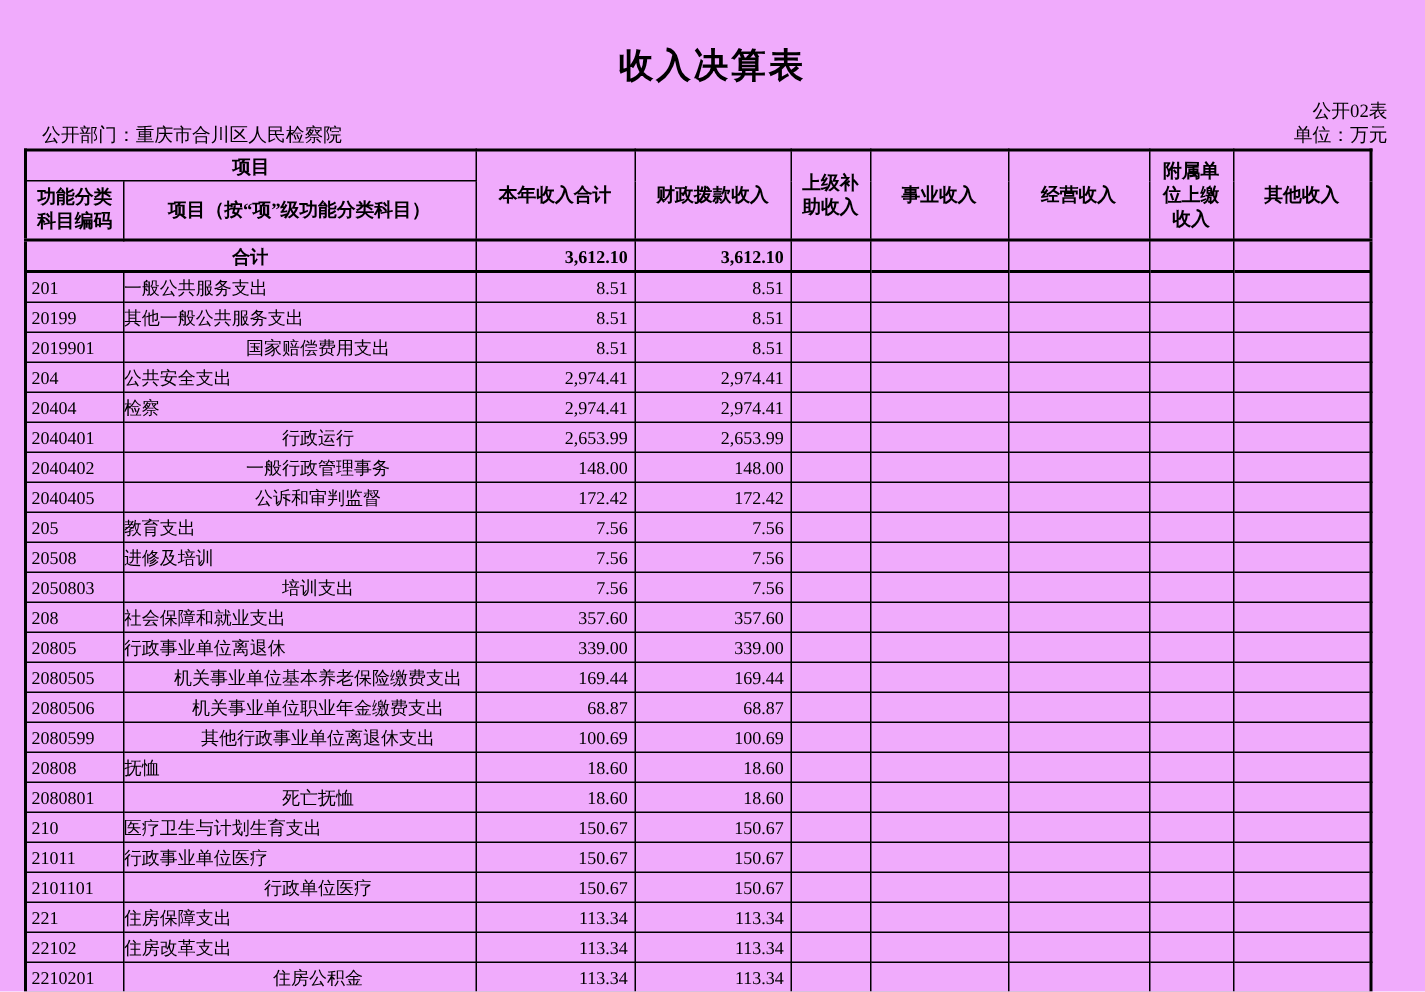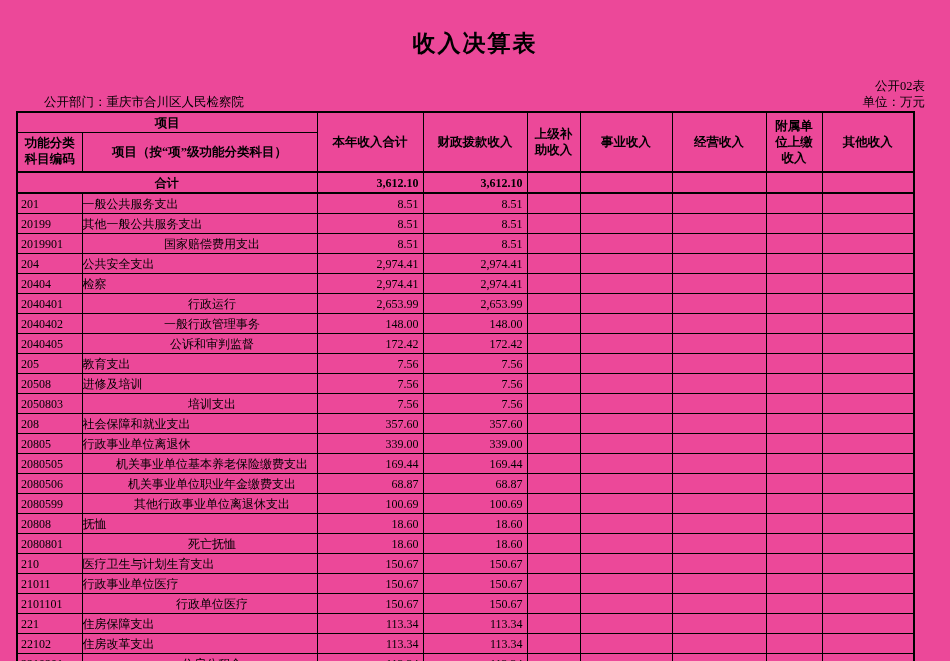--- a/index.html
+++ b/index.html
@@ -1,30 +1,30 @@
 <!DOCTYPE html>
 <html><head>
 <meta charset="utf-8">
 <style>
   html,body{margin:0;padding:0;background:#ffffff;}
   .page{
-    width:950px;height:661px;background:#ec4899;color:#000;
+    width:950px;height:661px;background:#f0abfc;color:#000;
     font-family:"Liberation Serif","DejaVu Serif",serif;
     position:relative;overflow:hidden;
   }
   .title{
     text-align:center;padding-top:30px;font-size:23px;font-weight:bold;
     letter-spacing:2px;line-height:28px;
   }
   .sheet-label{
-    text-align:right;padding-right:25px;font-size:12.5px;line-height:16px;margin-top:20px;
+    text-align:right;padding-right:25px;font-size:12.5px;line-height:16px;margin-top:8px;
   }
   .meta-row{
     display:flex;justify-content:space-between;
-    padding:0 25px 1px 44px;font-size:12.5px;line-height:16px;
+    padding:0 25px 1px 28px;font-size:12.5px;line-height:16px;
   }
   table{
     border-collapse:collapse;table-layout:fixed;
     margin-left:16px;width:897px;border:2px solid #000;
   }
   th,td{border:1px solid #000;overflow:hidden;}
   thead th{
     font-weight:bold;font-size:12.5px;padding:1px 2px;line-height:16px;
     text-align:center;vertical-align:middle;
   }

